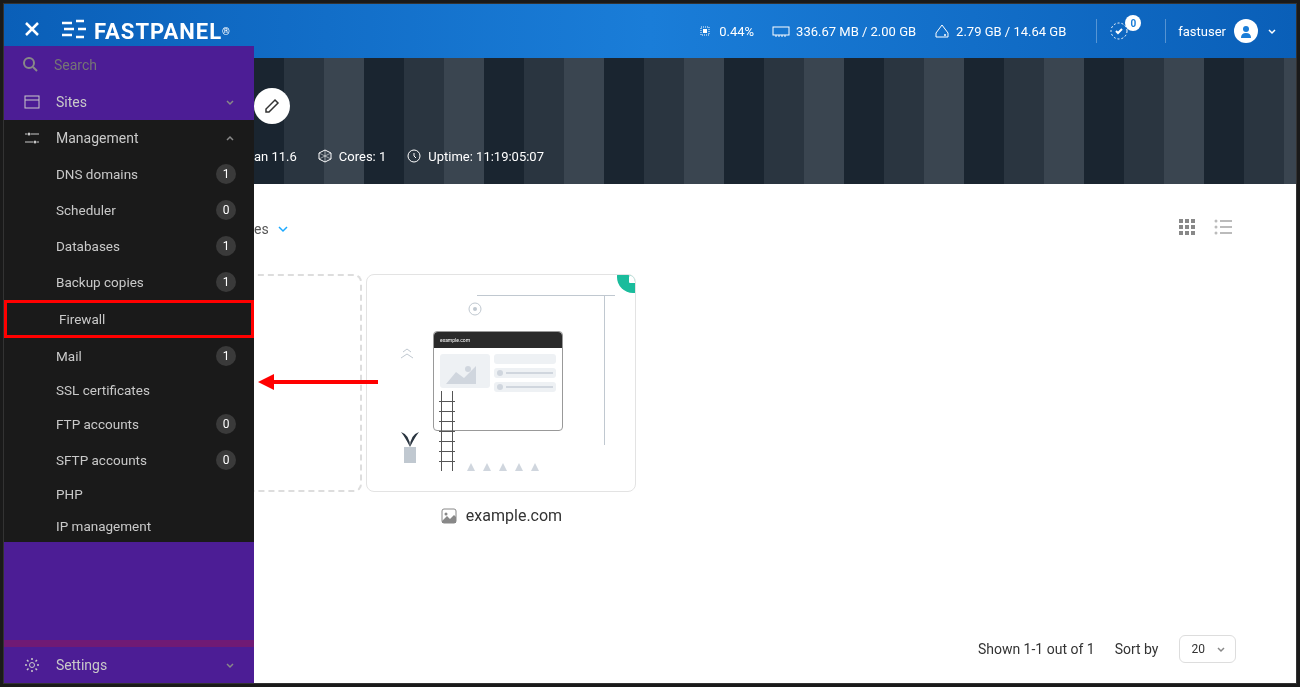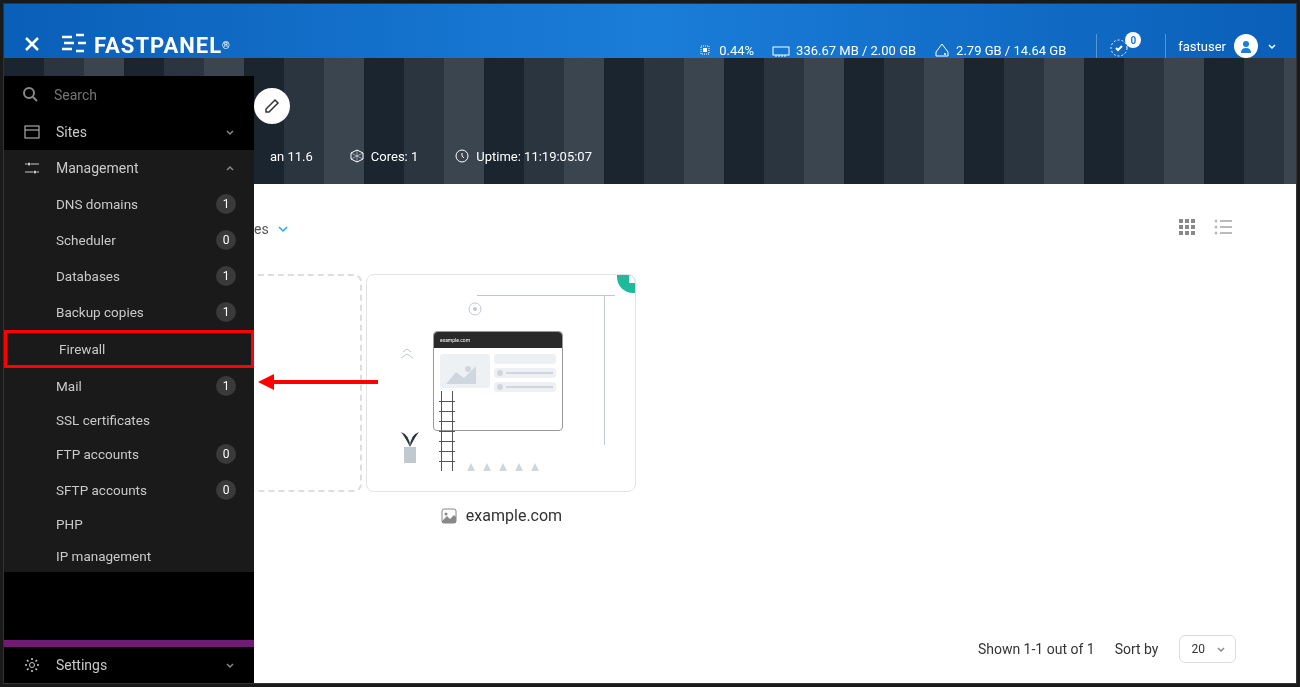--- a/index.html
+++ b/index.html
@@ -1,51 +1,51 @@
 <!DOCTYPE html>
 <html><head>
 <meta charset="utf-8">
 <style>
 * { margin: 0; padding: 0; box-sizing: border-box; font-family: -apple-system, BlinkMacSystemFont, "Segoe UI", Roboto, sans-serif; }
 body { width: 1300px; height: 687px; background: #1a1a1a; overflow: hidden; position: relative; }
 
 .app { position: absolute; top: 3px; left: 3px; right: 3px; bottom: 3px; border: 1px solid #333; background: #fff; overflow: hidden; }
 
-.header { height: 54px; background: linear-gradient(90deg, #0a5fb8, #1a7dd8, #0a5fb8); display: flex; align-items: flex-end; padding: 0 18px; color: #fff; }
+.header { height: 54px; background: linear-gradient(90deg, #0a5fb8, #1a7dd8, #0a5fb8); display: flex; align-items: center; padding: 0 18px; color: #fff; }
 .header-close { margin-right: 18px; cursor: pointer; }
 .logo { display: flex; align-items: center; font-weight: 700; font-size: 22px; letter-spacing: 1px; }
 .logo-icon { margin-right: 8px; }
 .logo-reg { font-size: 10px; vertical-align: super; }
 .header-spacer { flex: 1; }
 .header-stat { display: flex; align-items: center; margin-right: 18px; font-size: 13px; }
 .header-stat svg { margin-right: 6px; }
 .header-divider { width: 1px; height: 24px; background: rgba(255,255,255,0.3); margin: 0 12px; }
 .header-bell { position: relative; }
 .bell-badge { position: absolute; top: -6px; right: -6px; background: #fff; color: #1a7dd8; border-radius: 10px; font-size: 10px; font-weight: 700; min-width: 16px; height: 16px; display: flex; align-items: center; justify-content: center; padding: 0 4px; }
 .header-user { display: flex; align-items: center; font-size: 13px; }
 .avatar { width: 24px; height: 24px; border-radius: 50%; background: #fff; display: flex; align-items: center; justify-content: center; margin: 0 8px; }
 
-.sidebar { position: absolute; top: 72px; left: 0; width: 250px; bottom: 0; background: #000000; color: #c9c9c9; overflow-y: auto; display: flex; flex-direction: column; justify-content: flex-end; }
+.sidebar { position: absolute; top: 42px; left: 0; width: 250px; bottom: 0; background: #4c1d95; color: #c9c9c9; overflow-y: auto; display: flex; flex-direction: column; justify-content: flex-end; }
 .search-row { display: flex; align-items: center; padding: 10px 18px; }
 .search-row input { background: transparent; border: none; color: #888; font-size: 14px; margin-left: 14px; outline: none; flex: 1; }
 .nav-item { display: flex; align-items: center; padding: 10px 18px; cursor: pointer; font-size: 14px; }
 .nav-item-icon { width: 20px; margin-right: 14px; display: flex; justify-content: center; }
 .nav-item-label { flex: 1; }
 .nav-section { background: #1a1a1a; }
 .sub-item { display: flex; align-items: center; padding: 8px 18px 8px 52px; cursor: pointer; font-size: 13.5px; gap: 20px; }
 .sub-item-label { flex: 1; }
 .badge { background: #3a3a3a; color: #fff; border-radius: 10px; min-width: 20px; height: 20px; display: flex; align-items: center; justify-content: center; font-size: 12px; padding: 0 6px; }
 .highlighted { border: 3px solid #ff0000; }
 .sidebar-bottom { margin-top: auto; border-top: 7px solid #701a75; }
 .flag-icon { width: 16px; height: 12px; background: linear-gradient(to bottom, #b22234 0%, #b22234 15%, #fff 15%, #fff 30%, #b22234 30%, #b22234 45%, #fff 45%, #fff 60%, #b22234 60%, #b22234 75%, #fff 75%, #fff 90%, #b22234 90%); border-radius: 50%; position: relative; }
 .flag-icon::before { content: ''; position: absolute; top: 0; left: 0; width: 7px; height: 7px; background: #3c3b6e; }
 
 .banner { position: absolute; top: 54px; left: 0; right: 0; height: 126px; background: #2a3540; background-image: repeating-linear-gradient(90deg, #1a2530 0, #1a2530 40px, #2a3540 40px, #2a3540 80px, #3a4550 80px, #3a4550 120px); }
 .banner-info { position: absolute; bottom: 20px; left: 250px; display: flex; align-items: center; color: #fff; font-size: 13px; }
-.banner-info-item { display: flex; align-items: center; margin-right: 20px; margin-left: 16px; }
+.banner-info-item { display: flex; align-items: center; margin-right: 20px; }
 .banner-info-item svg { margin-right: 6px; }
 .edit-button { position: absolute; top: 30px; left: 250px; width: 36px; height: 36px; background: #fff; border-radius: 50%; display: flex; align-items: center; justify-content: center; cursor: pointer; }
 
 .content { position: absolute; top: 180px; left: 250px; right: 0; bottom: 0; background: #fff; }
 .create-btn { position: absolute; top: -16px; right: 60px; background: #1ba9ff; color: #fff; border: none; border-radius: 22px; padding: 12px 22px; font-size: 14px; font-weight: 500; display: flex; align-items: center; cursor: pointer; }
 .create-btn svg { margin-right: 8px; }
 
 .content-toolbar { display: flex; align-items: center; padding: 30px 60px 0 0; }
 .dropdown-stub { display: flex; align-items: center; color: #555; font-size: 14px; margin-right: auto; }
 .view-toggle { display: flex; gap: 10px; }

